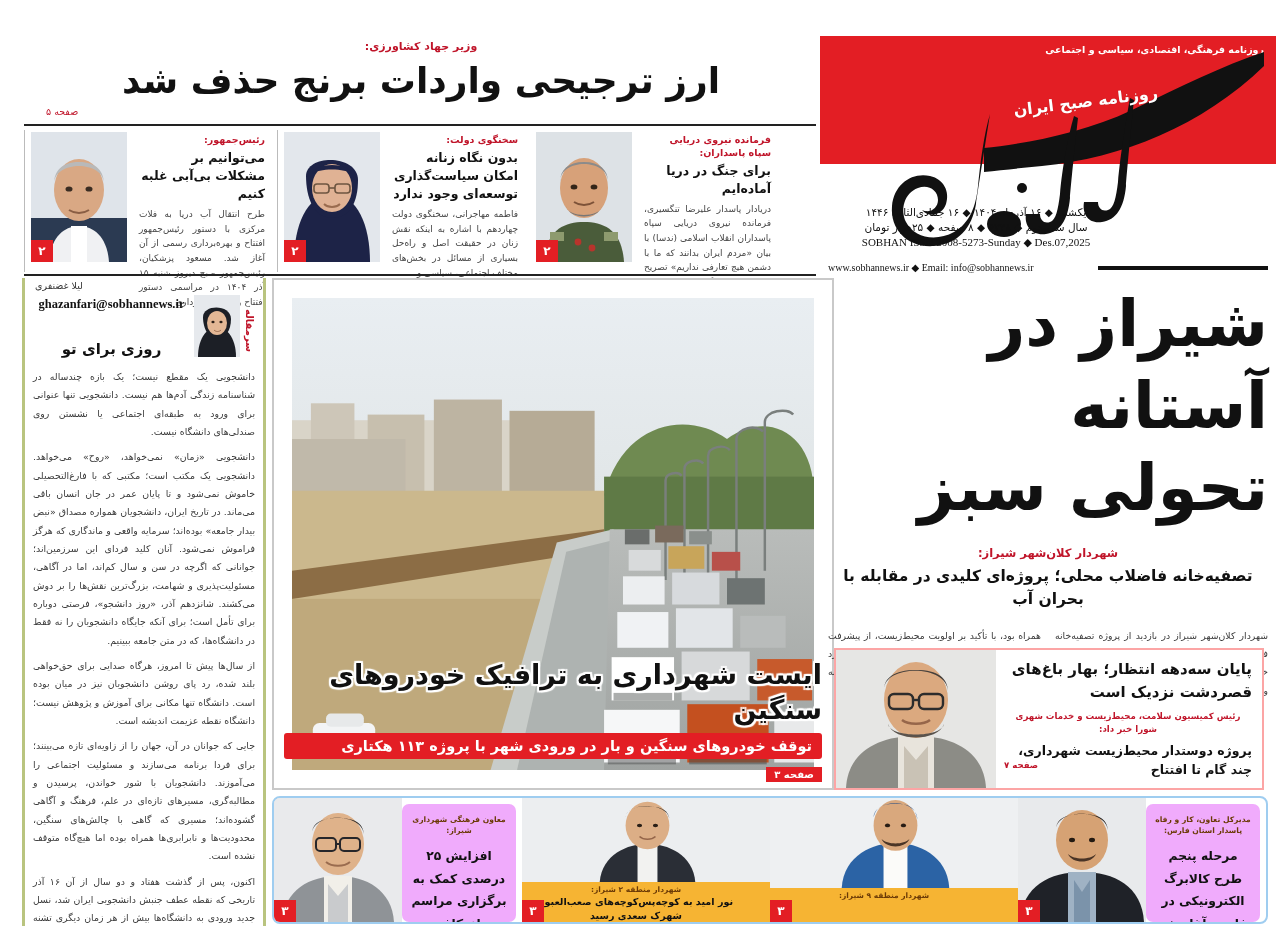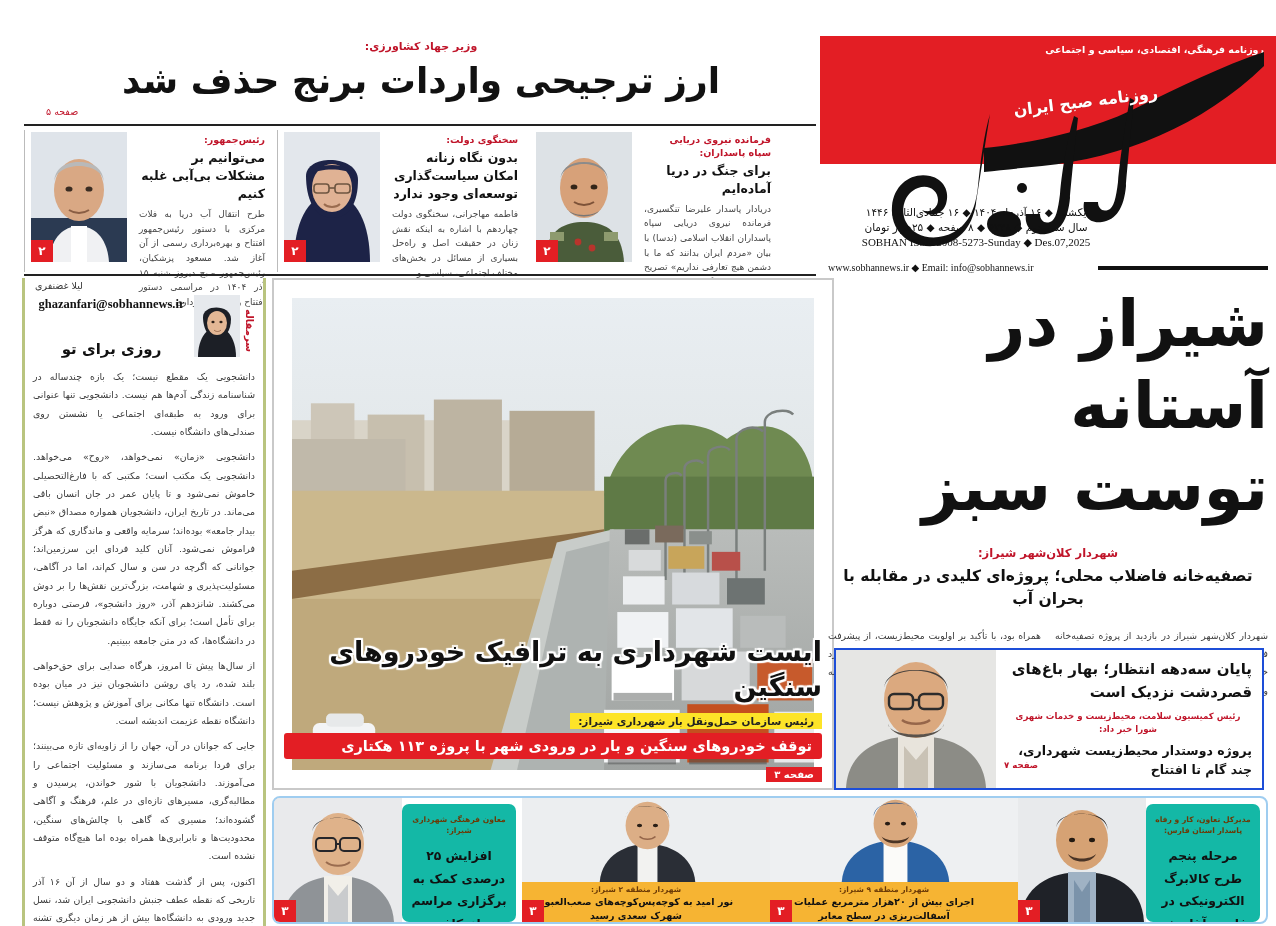--- a/index.html
+++ b/index.html
@@ -380,21 +380,21 @@
     font-weight: 700;
     font-size: 9px;
   }
 
   
   .rbox {
     position: absolute;
     right: 12px; top: 648px;
     width: 430px;
     height: 142px;
-    border: 2px solid #1d4ed8;
+    border: 2px solid #fca5a5;
     box-sizing: border-box;
     background: #fff;
     display: flex;
     flex-direction: row-reverse;
     overflow: hidden;
   }
   .rbox-photo {
     width: 160px; height: 100%;
     flex: 0 0 160px;
     background: #d5d8dc;
@@ -462,21 +462,21 @@
   }
   .bcell-photo {
     width: 128px;
     flex: 0 0 128px;
     background: #d5d8dc;
     overflow: hidden;
   }
   .bcell-photo svg { display:block; width:100%; height:100%; }
   .bcell.tall .bcell-card {
     flex: 1;
-    background: #14b8a6;
+    background: #f0abfc;
     margin: 6px 6px 0 0;
     border-radius: 7px;
     padding: 10px 7px 4px 7px;
     box-sizing: border-box;
     text-align: center;
     direction: rtl;
     position: relative;
   }
   .bcell.tall .bcell-kicker {
     font-size: 7.6px;
@@ -740,29 +740,28 @@
           <rect x="334" y="488" width="72" height="8" fill="#4d504f" opacity=".5"></rect>
         </g>
 
         <rect x="22" y="452" width="66" height="26" rx="7" fill="#f3f4f5"></rect>
         <rect x="36" y="442" width="40" height="14" rx="5" fill="#e7e9ea"></rect>
       </svg>
     </div>
 
     <div class="photo-caption-wrap">
       <div class="photo-big-title">ایست شهرداری به ترافیک خودروهای سنگین</div>
-      <div><span class="photo-kicker">رئیس سازمان حمل‌ونقل بار شهرداری شیراز:</span></div>
       <div class="photo-redbar">توقف خودروهای سنگین و بار در ورودی شهر با پروژه ۱۱۳ هکتاری</div>
       <div><span class="photo-pageref">صفحه ۳</span></div>
     </div>
   </div>
 
   <div class="lead">
     <div class="lead-h1">شیراز در آستانه</div>
-    <div class="lead-h1">توست سبز</div>
+    <div class="lead-h1">تحولی سبز</div>
     <div class="lead-kicker">شهردار کلان‌شهر شیراز:</div>
     <div class="lead-sub">تصفیه‌خانه فاضلاب محلی؛ پروژه‌ای کلیدی در مقابله با بحران آب</div>
     <div class="lead-cols">
       <div class="lead-col">شهردار کلان‌شهر شیراز در بازدید از پروژه تصفیه‌خانه فاضلاب محلی شیراز که با حضور رئیس کمیسیون خدمات شهری شورای اسلامی شهر و معاونین، مدیران و مشاوران شهرداری و پیمانکاران مربوطه</div>
       <div class="lead-col">
         <span>همراه بود، با تأکید بر اولویت محیط‌زیست، از پیشرفت چشمگیر پروژه‌های خدمات شهری خبر داد و اعلام کرد تصفیه‌خانه فاضلاب محلی شیراز در چند ماه آینده به بهره‌برداری می‌رسد...</span>
         <span class="lead-pageref">صفحه ۳</span>
       </div>
     </div>
   </div>
@@ -843,21 +842,20 @@
           <path d="M114 46 L138 46 L138 92 L114 92 Z" fill="#fbfbf9"></path>
           <ellipse cx="126" cy="28" rx="22" ry="26" fill="#d9a87d"></ellipse>
           <path d="M104 20 C104 0, 148 0, 148 22 C146 10, 140 6, 126 6 C112 6, 106 10, 104 20 Z" fill="#1c4a86"></path>
           <ellipse cx="118" cy="28" rx="2.6" ry="2" fill="#281d15"></ellipse>
           <ellipse cx="134" cy="28" rx="2.6" ry="2" fill="#281d15"></ellipse>
           <path d="M112 42 C118 48, 134 48, 140 42 C136 52, 116 52, 112 42 Z" fill="#4b3526"></path>
         </svg>
       </div>
       <div class="bcell-card">
         <div class="bcell-kicker">شهردار منطقه ۹ شیراز:</div>
-        <div class="bcell-title">اجرای بیش از ۲۰هزار مترمربع عملیات آسفالت‌ریزی در سطح معابر</div>
       </div>
       <div class="pagebadge">۳</div>
     </div>
 
     <div class="bcell tall">
       <div class="bcell-photo">
         <svg viewBox="0 0 128 124" preserveAspectRatio="none" xmlns="http://www.w3.org/2000/svg">
           <rect width="128" height="124" fill="#e8eaec"></rect>
           <path d="M2 124 C4 88, 32 74, 64 74 C96 74, 124 88, 126 124 Z" fill="#1f2228"></path>
           <path d="M50 74 L78 74 L78 124 L50 124 Z" fill="#9fb2c4"></path>

